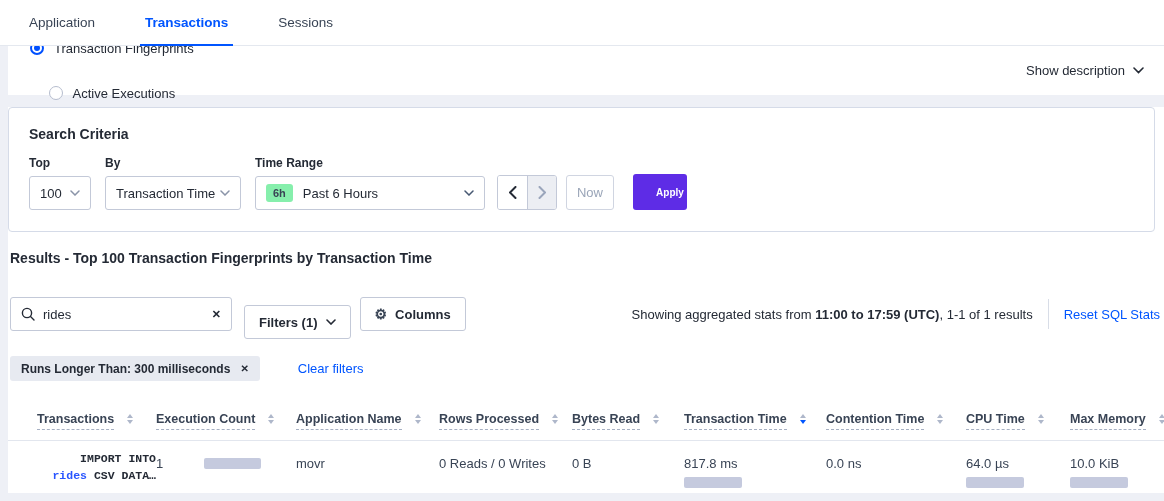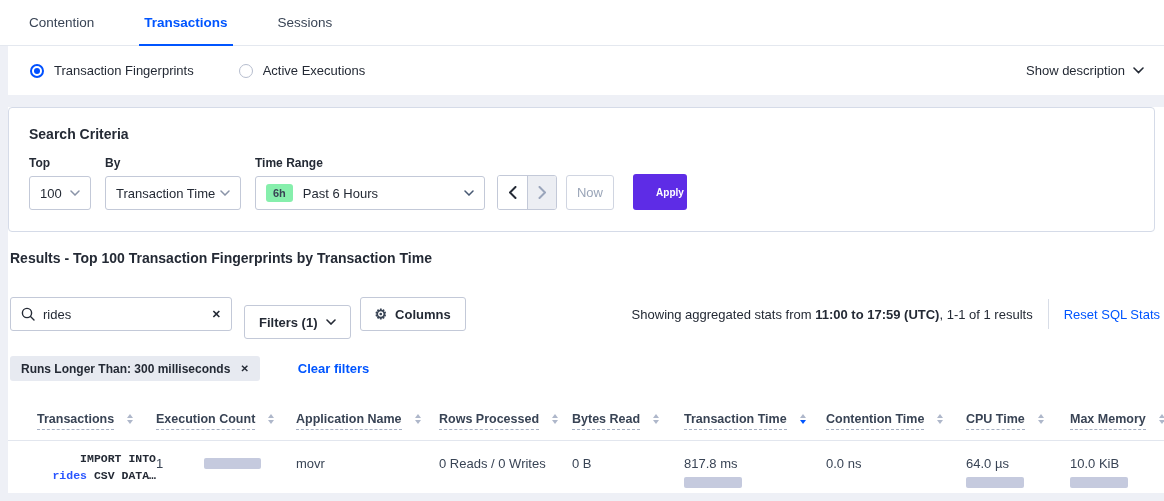--- a/index.html
+++ b/index.html
@@ -20,21 +20,21 @@
   .tab { margin-left:40px; padding:0 5px; display:flex; align-items:center;
     font-size:13.5px; color:#394455; cursor:pointer; position:relative; }
   .tab:first-child { margin-left:24px; }
   .tab.active { color:#0055ff; font-weight:700; }
   .tab.active::after { content:""; position:absolute; left:0; right:0; bottom:-1px; height:2px; background:#0055ff; }
 
   
   .radio-row { position:absolute; left:8px; top:46px; width:1156px; height:49px; background:#fff;
     display:flex; align-items:center; justify-content:space-between; padding:0 20px 0 22px;
     border-radius:0 0 0 4px; z-index:1; }
-  .radio-group { display:flex; align-items:center; gap:45px; }
+  .radio-group { display:flex; align-items:center; gap:30px;flex-direction:column; }
   .radio-opt { display:flex; align-items:center; gap:10px; cursor:pointer; font-size:13px; color:#242a35; }
   .radio { width:14px; height:14px; border-radius:50%; position:relative; flex:none; }
   .radio.sel { border:2px solid #0050ff; }
   .radio.sel::after { content:""; position:absolute; inset:2px; border-radius:50%; background:#0050ff; }
   .radio.unsel { border:1.5px solid #b6bdce; background:#fff; }
   .show-desc { display:flex; align-items:center; gap:8px; font-size:13px; color:#242a35; cursor:pointer; }
 
   
   .criteria-card { position:absolute; left:8px; top:107px; width:1147px; height:125px;
     background:#fff; border:1px solid #d5dbe8; border-radius:4px; padding:18px 0 0 20px; z-index:1; }
@@ -71,21 +71,21 @@
     display:flex; align-items:center; gap:8px; padding:0 14px; font-size:13px; font-weight:700;
     color:#242a35; font-family:inherit; cursor:pointer; }
   .btn-filters { margin-left:12px;margin-top:16px; }
   .btn-columns { margin-left:9px; }
   .gear { font-size:14px; color:#394455; line-height:1; }
   .toolbar-right { margin-left:auto; display:flex; align-items:center; padding-right:4px; }
   .stats-text { font-size:13px; color:#242a35; white-space:nowrap; }
   .stats-text b { font-weight:700; }
   .vdivider { width:1px; height:30px; background:#d8dde7; margin:0 15px; }
   .link { color:#0055ff; font-size:13px; font-weight:400; cursor:pointer; text-decoration:none; white-space:nowrap; }
-  .link.bold { font-weight:700; }
+  .link.bold { font-weight:400; }
 
   .chiprow { display:flex; align-items:center; margin-top:17px; padding-left:2px; gap:38px; }
   .chip { background:#e7eaf1; border-radius:3px; height:25px; display:flex; align-items:center;
     gap:10px; padding:0 11px; font-size:12px; font-weight:600; color:#242a35; }
   .chip .clear-x { font-size:10px; }
 
   
   table { border-collapse:collapse; table-layout:fixed; width:1156px; margin-top:14px; }
   th, td { text-align:left; font-weight:normal; padding:0; }
   th { padding-top:14px; padding-bottom:10px; border-bottom:1px solid #e2e6ee; vertical-align:top; }
@@ -110,21 +110,21 @@
   .pad-first { padding-left:29px; }
 </style>
 </head>
 <body>
 
 <div class="bg-strip left-strip"></div>
 <div class="bg-strip gap-band"></div>
 <div class="bg-strip bottom-band"></div>
 
 <header class="tabbar">
-  <div class="tab">Contention</div>
+  <div class="tab">Application</div>
   <div class="tab active">Transactions</div>
   <div class="tab">Sessions</div>
 </header>
 
 <section class="radio-row">
   <div class="radio-group">
     <label class="radio-opt">
       <span class="radio sel"></span>
       <span>Transaction Fingerprints</span>
     </label>

